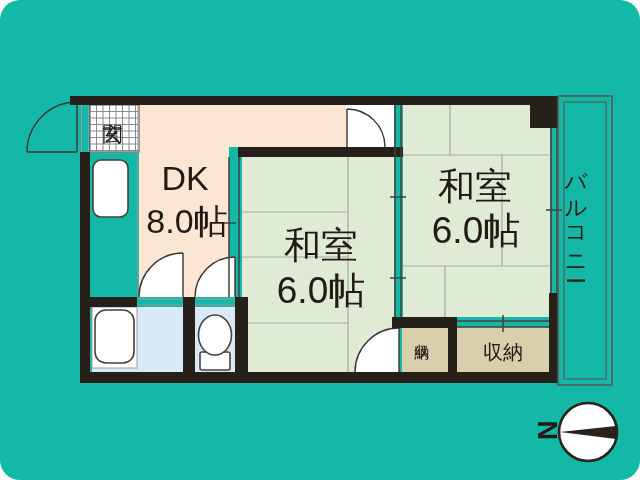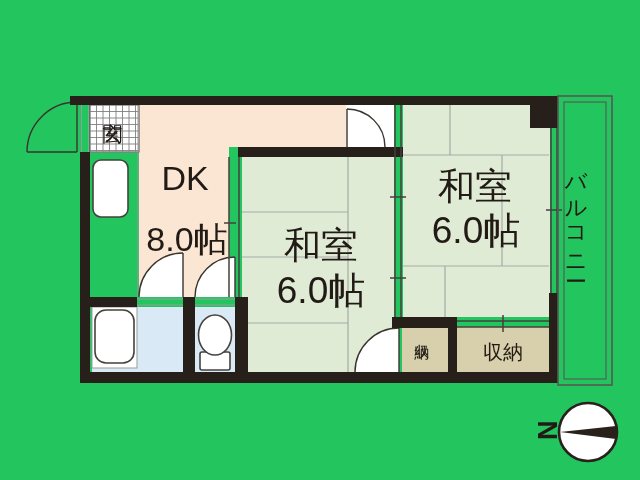--- a/index.html
+++ b/index.html
@@ -1,28 +1,29 @@
 <!DOCTYPE html>
 <html><head>
 <meta charset="utf-8">
 <style>
   html,body{margin:0;padding:0;background:#fff;}
   .stage{
-    position:relative;width:640px;height:480px;background:#22c55e;overflow:hidden;
+    position:relative;width:640px;height:480px;background:#14b8a6;overflow:hidden;
     font-family:"Liberation Sans","DejaVu Sans",sans-serif;
+    border-radius:20px;
   }
   .stage svg{position:absolute;left:0;top:0;}
   .lbl{
     position:absolute;color:#221b15;font-weight:500;white-space:nowrap;
     line-height:1.05;letter-spacing:0;
   }
   .center{text-align:center;}
   .v{writing-mode:vertical-rl;text-orientation:mixed;}
   .dk-name   {left:135px;top:161px;width:100px;font-size:34px;}
-  .dk-size   {left:112px;top:222px;width:150px;font-size:34px;}
+  .dk-size   {left:112px;top:204px;width:150px;font-size:34px;}
   .wc-name   {left:245px;top:227px;width:152px;font-size:37px;}
   .wc-size   {left:240px;top:272px;width:162px;font-size:37px;}
   .wr-name   {left:399px;top:168px;width:152px;font-size:37px;}
   .wr-size   {left:395px;top:212px;width:162px;font-size:37px;}
   .genkan    {left:102px;top:107px;font-size:20px;letter-spacing:2px;}
   .balcony   {left:565px;top:157px;font-size:22px;letter-spacing:3px;}
   .st-small  {left:414px;top:332px;font-size:15px;letter-spacing:1px;}
   .st-large  {left:457px;top:342px;width:92px;font-size:20px;}
   .compass-n {left:531px;top:416px;width:32px;font-size:27px;font-weight:600;transform:rotate(90deg);}
 </style>

